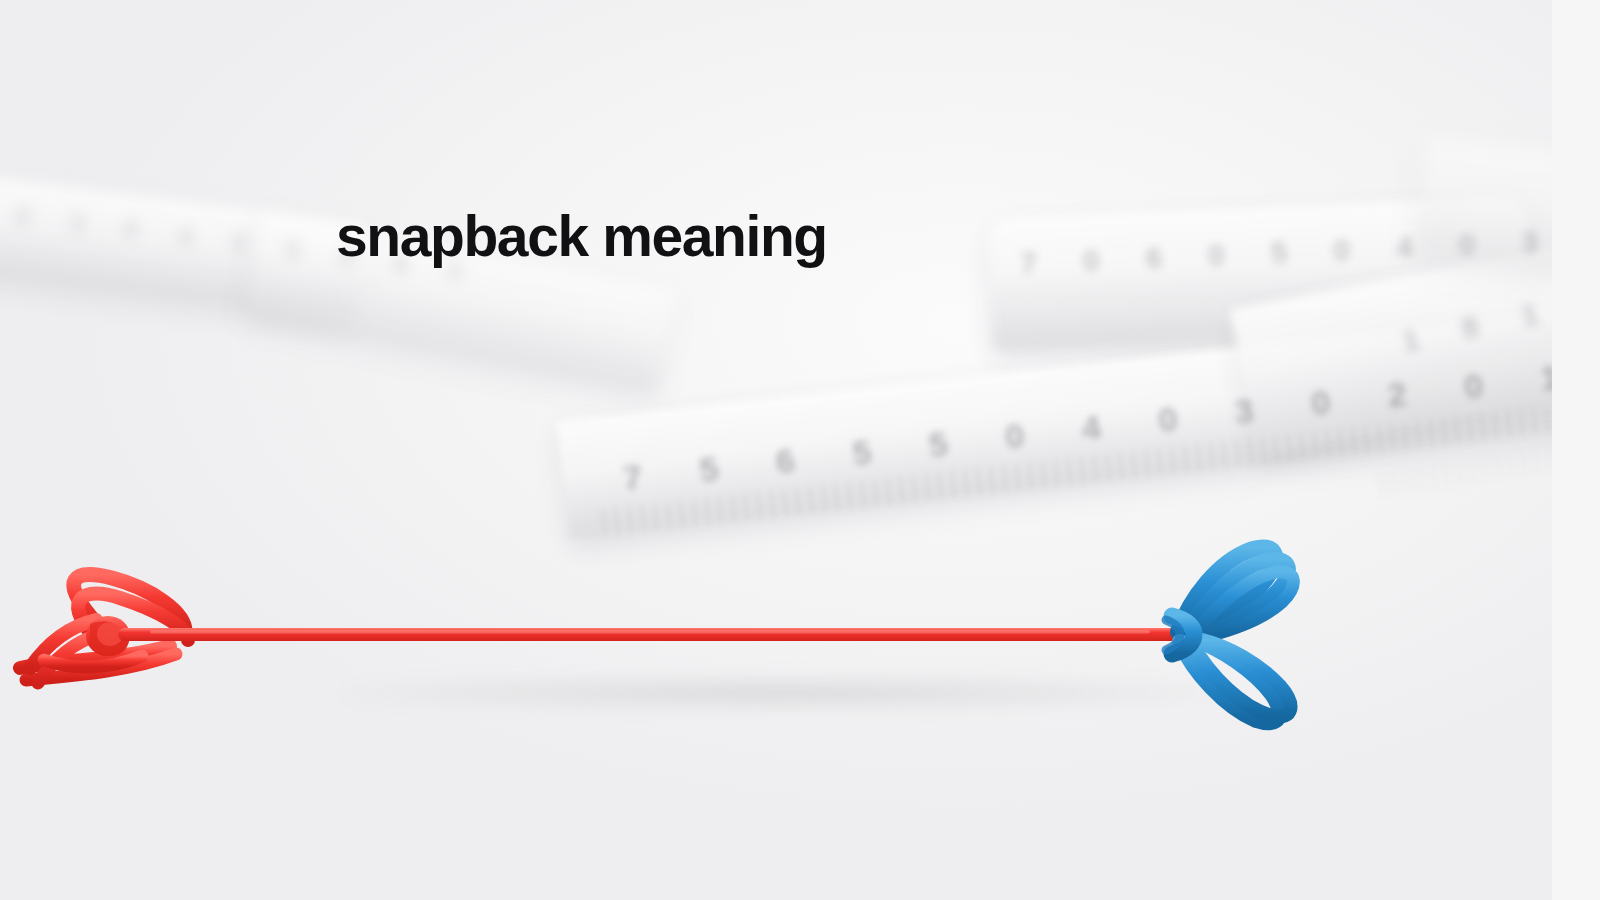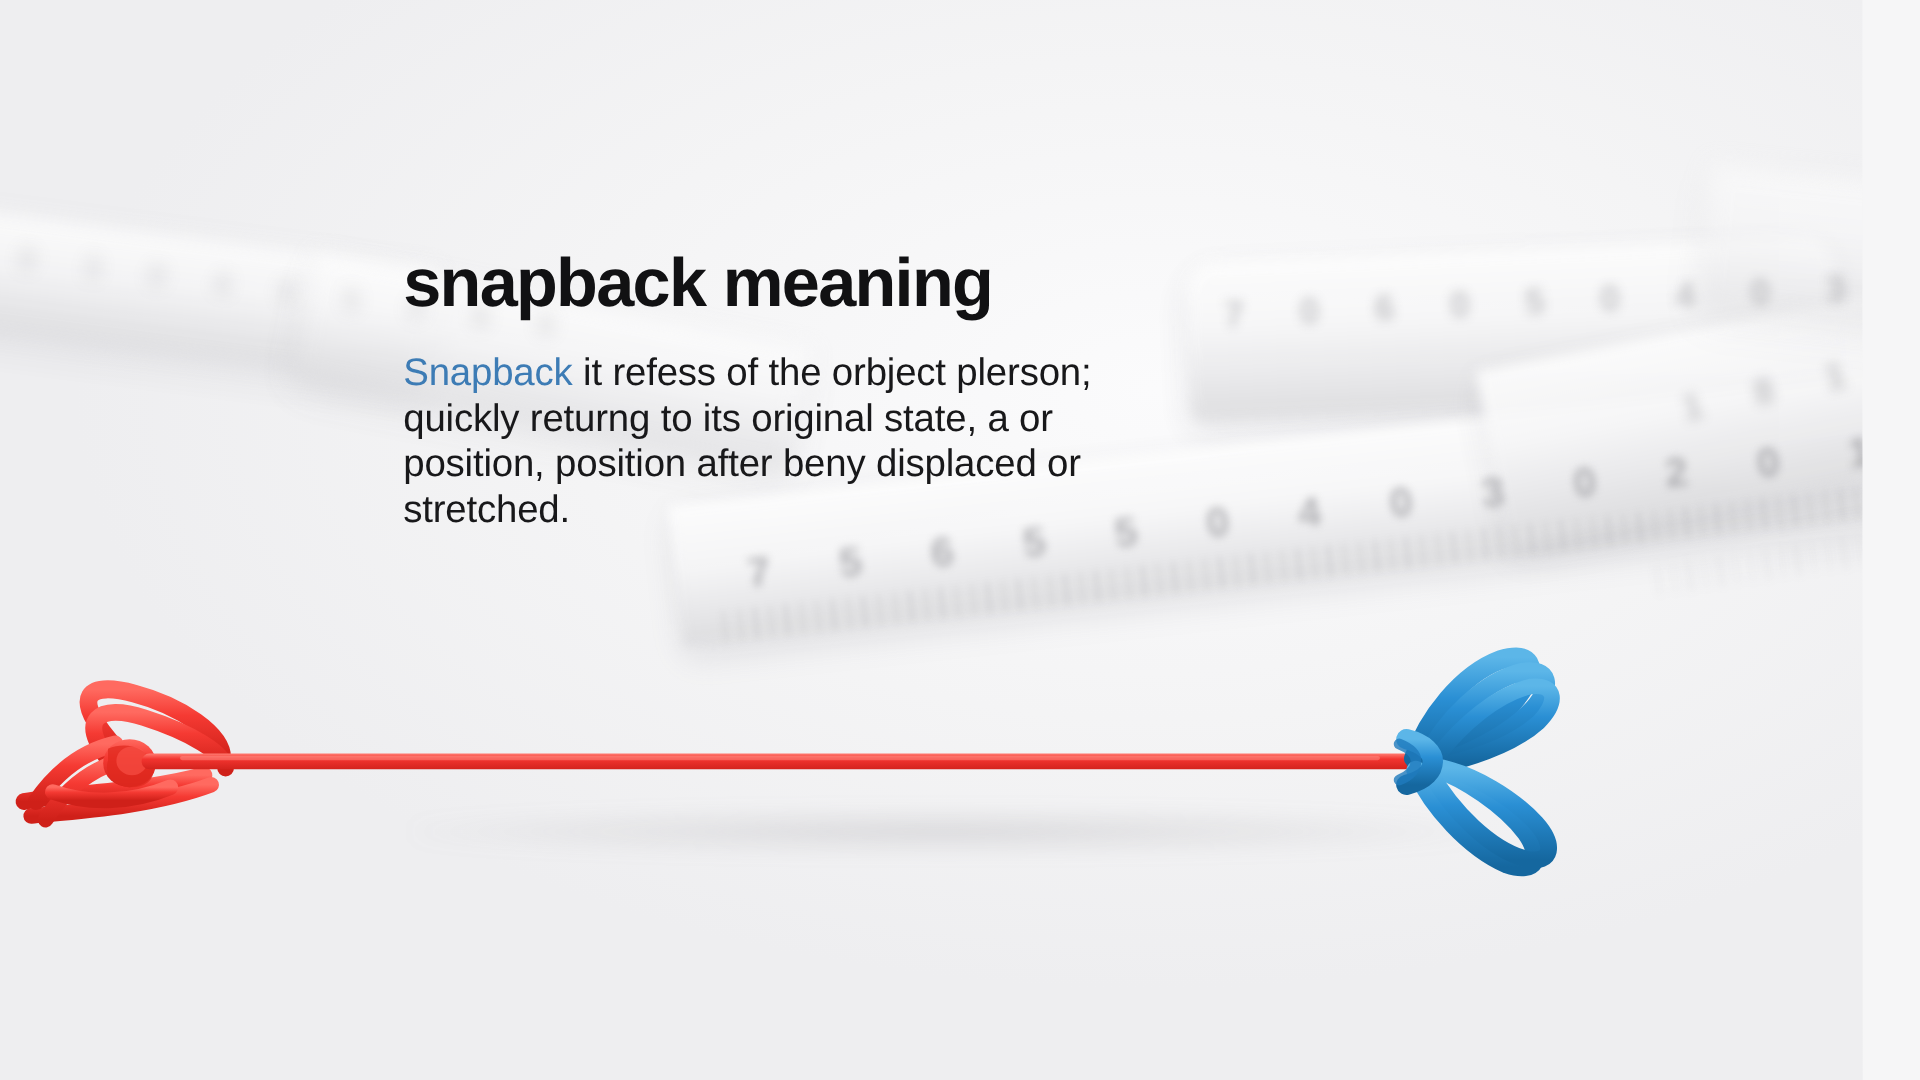--- a/index.html
+++ b/index.html
@@ -225,23 +225,20 @@
       <span>18</span>
         <span>16</span>
     </div>
 
     <div class="tickmarks tickmarks-front"></div>
     <div class="tickmarks tickmarks-right"></div>
   </div>
 
   <div id="text-block">
     <h1 id="page-title">snapback meaning</h1>
-    <p id="definition">
-      <span class="term">Snapback</span><span> it refess of the orbject plerson; quickly returng to its original state, a or position, position after beny displaced or stretched.</span>
-    </p>
   </div>
 
   <div id="band-scene">
     <div id="band-shadow"></div>
 
     <svg id="band-svg" width="1600" height="260" viewBox="0 0 1600 260">
       <defs>
         <linearGradient id="redG" x1="0" y1="0" x2="0" y2="1">
           <stop offset="0%" stop-color="#ff6a60"></stop>
           <stop offset="38%" stop-color="#f53a33"></stop>

